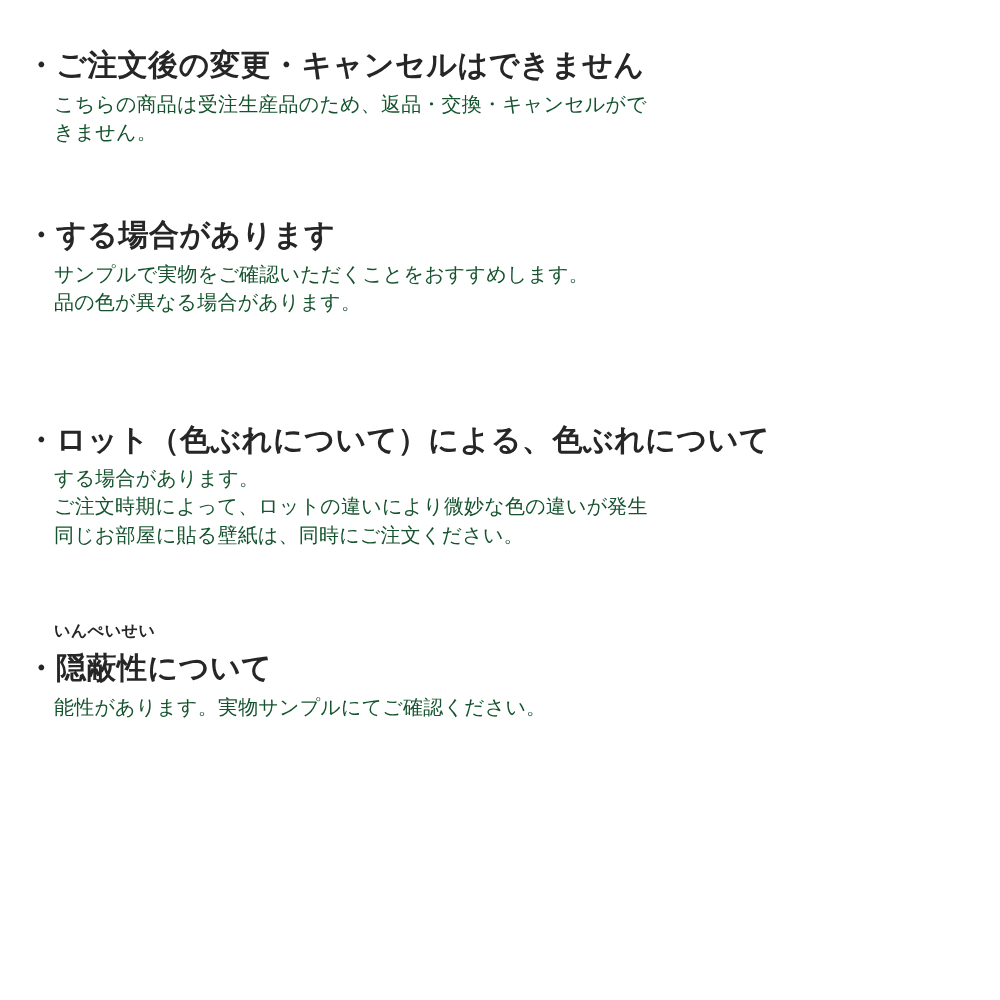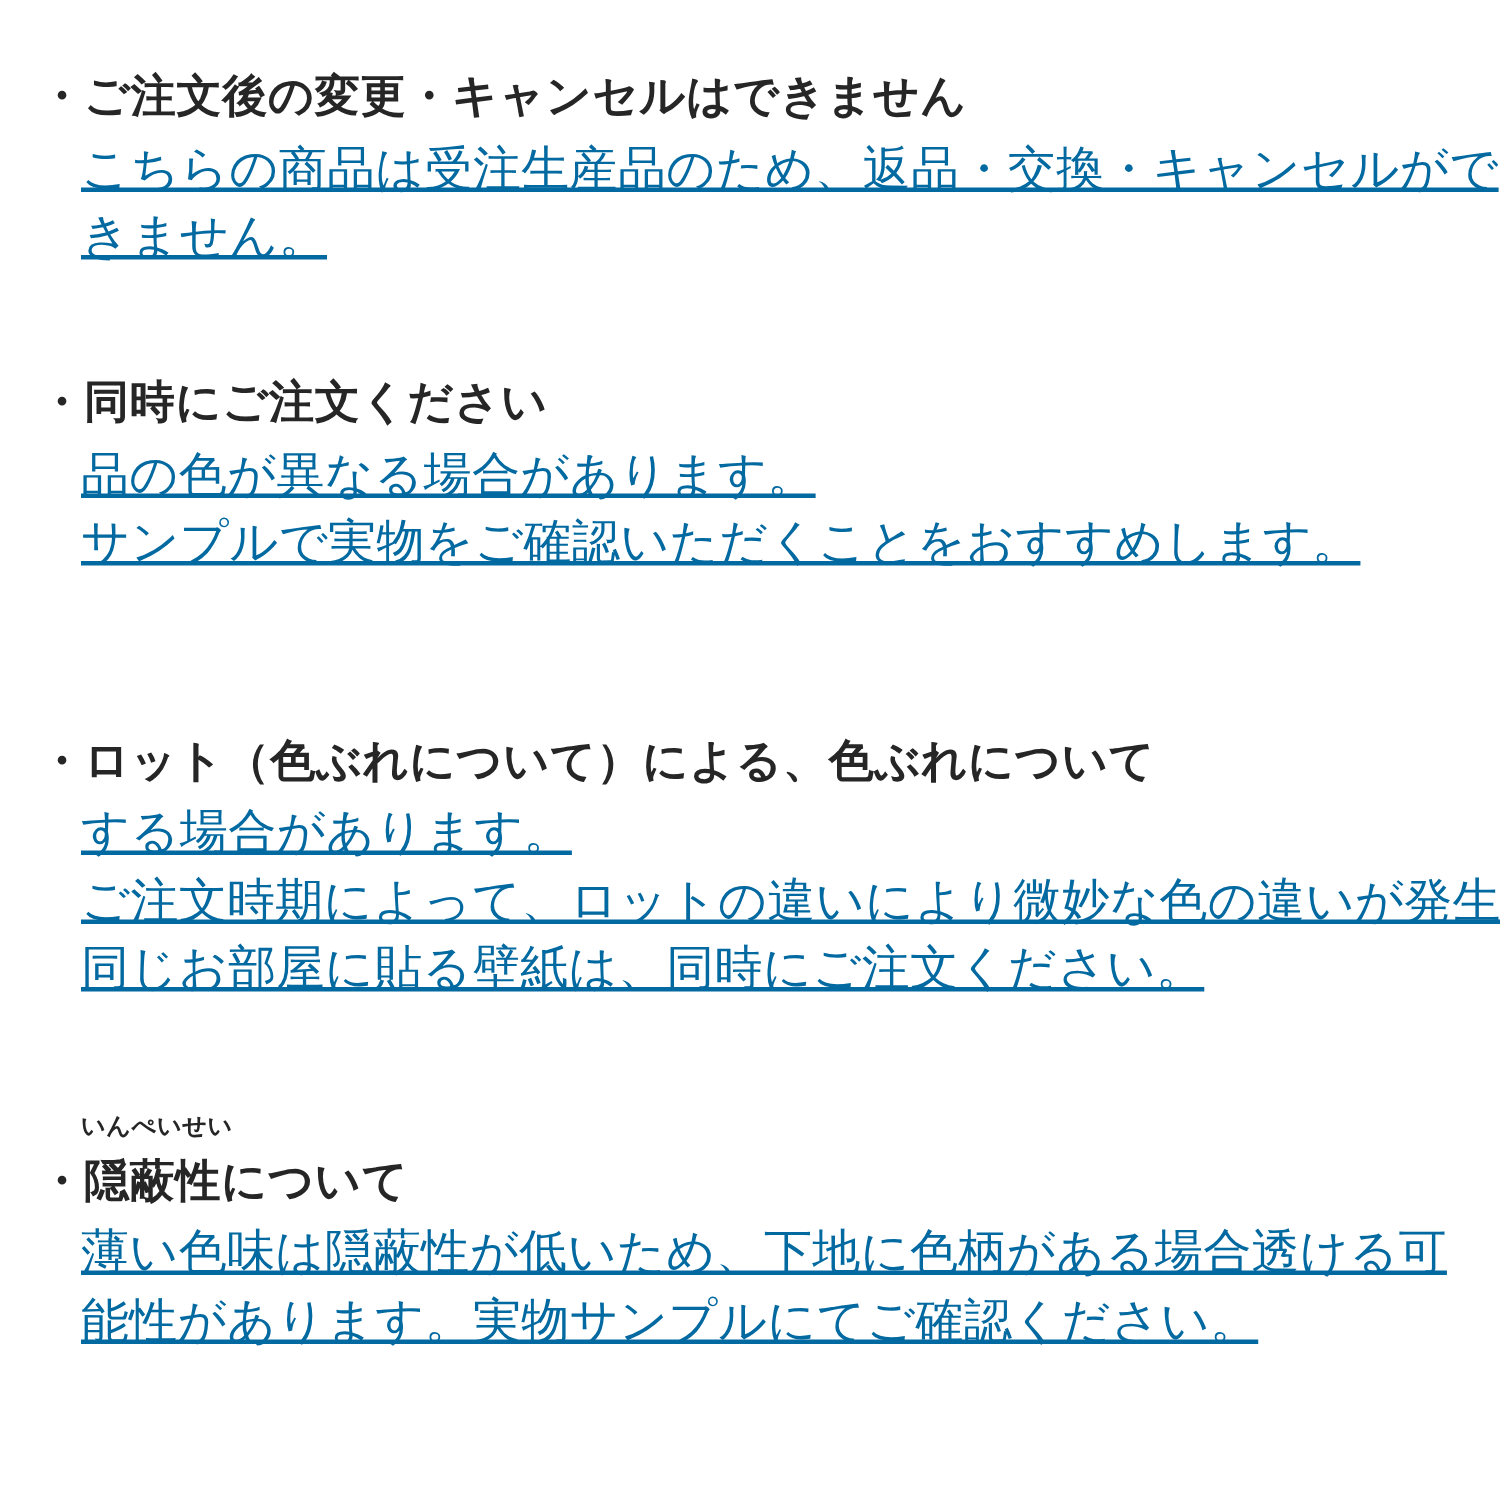--- a/index.html
+++ b/index.html
@@ -39,27 +39,26 @@
     width: 30px;
     font-size: 30px;
     font-weight: 700;
     line-height: 1.25;
     color: #262626;
   }
   .heading-text {
     flex: 1 1 auto;
   }
   .body-text {
-    font-size: 32px;
+    font-size: 20px;
     line-height: 1.42;
     letter-spacing: 0.2px;
-    color: #0369a1;
+    color: #14532d;
     margin: 6px 0 0 28px;
     max-width: 940px;
-    text-decoration: underline;
   }
   .body-text .line {
     display: block;
     white-space: nowrap;
   }
   
   #sec-cancel { margin-top: 0; }
   #sec-color  { margin-top: 70px; }
   #sec-lot    { margin-top: 104px; }
   #sec-hide   { margin-top: 100px; }
@@ -92,25 +91,25 @@
     </div>
     <div class="body-text">
       <span class="line">こちらの商品は受注生産品のため、返品・交換・キャンセルがで</span>
       <span class="line">きません。</span>
     </div>
   </div>
 
   <div class="section" id="sec-color">
     <div class="section-heading">
       <span class="bullet">・</span>
-      <span class="heading-text">同時にご注文ください</span>
+      <span class="heading-text">する場合があります</span>
     </div>
     <div class="body-text">
+      <span class="line">サンプルで実物をご確認いただくことをおすすめします。</span>
       <span class="line">品の色が異なる場合があります。</span>
-      <span class="line">サンプルで実物をご確認いただくことをおすすめします。</span>
     </div>
   </div>
 
   <div class="section" id="sec-lot">
     <div class="section-heading">
       <span class="bullet">・</span>
       <span class="heading-text">ロット（色ぶれについて）による、色ぶれについて</span>
     </div>
     <div class="body-text">
       <span class="line">する場合があります。</span>
@@ -119,18 +118,17 @@
     </div>
   </div>
 
   <div class="section" id="sec-hide">
     <div class="section-heading ruby-wrap">
       <span class="ruby-annotation">いんぺいせい</span>
       <span class="bullet">・</span>
       <span class="heading-text">隠蔽性について</span>
     </div>
     <div class="body-text">
-      <span class="line">薄い色味は隠蔽性が低いため、下地に色柄がある場合透ける可</span>
       <span class="line">能性があります。実物サンプルにてご確認ください。</span>
     </div>
   </div>
 
 </div>
 
 </body></html>

